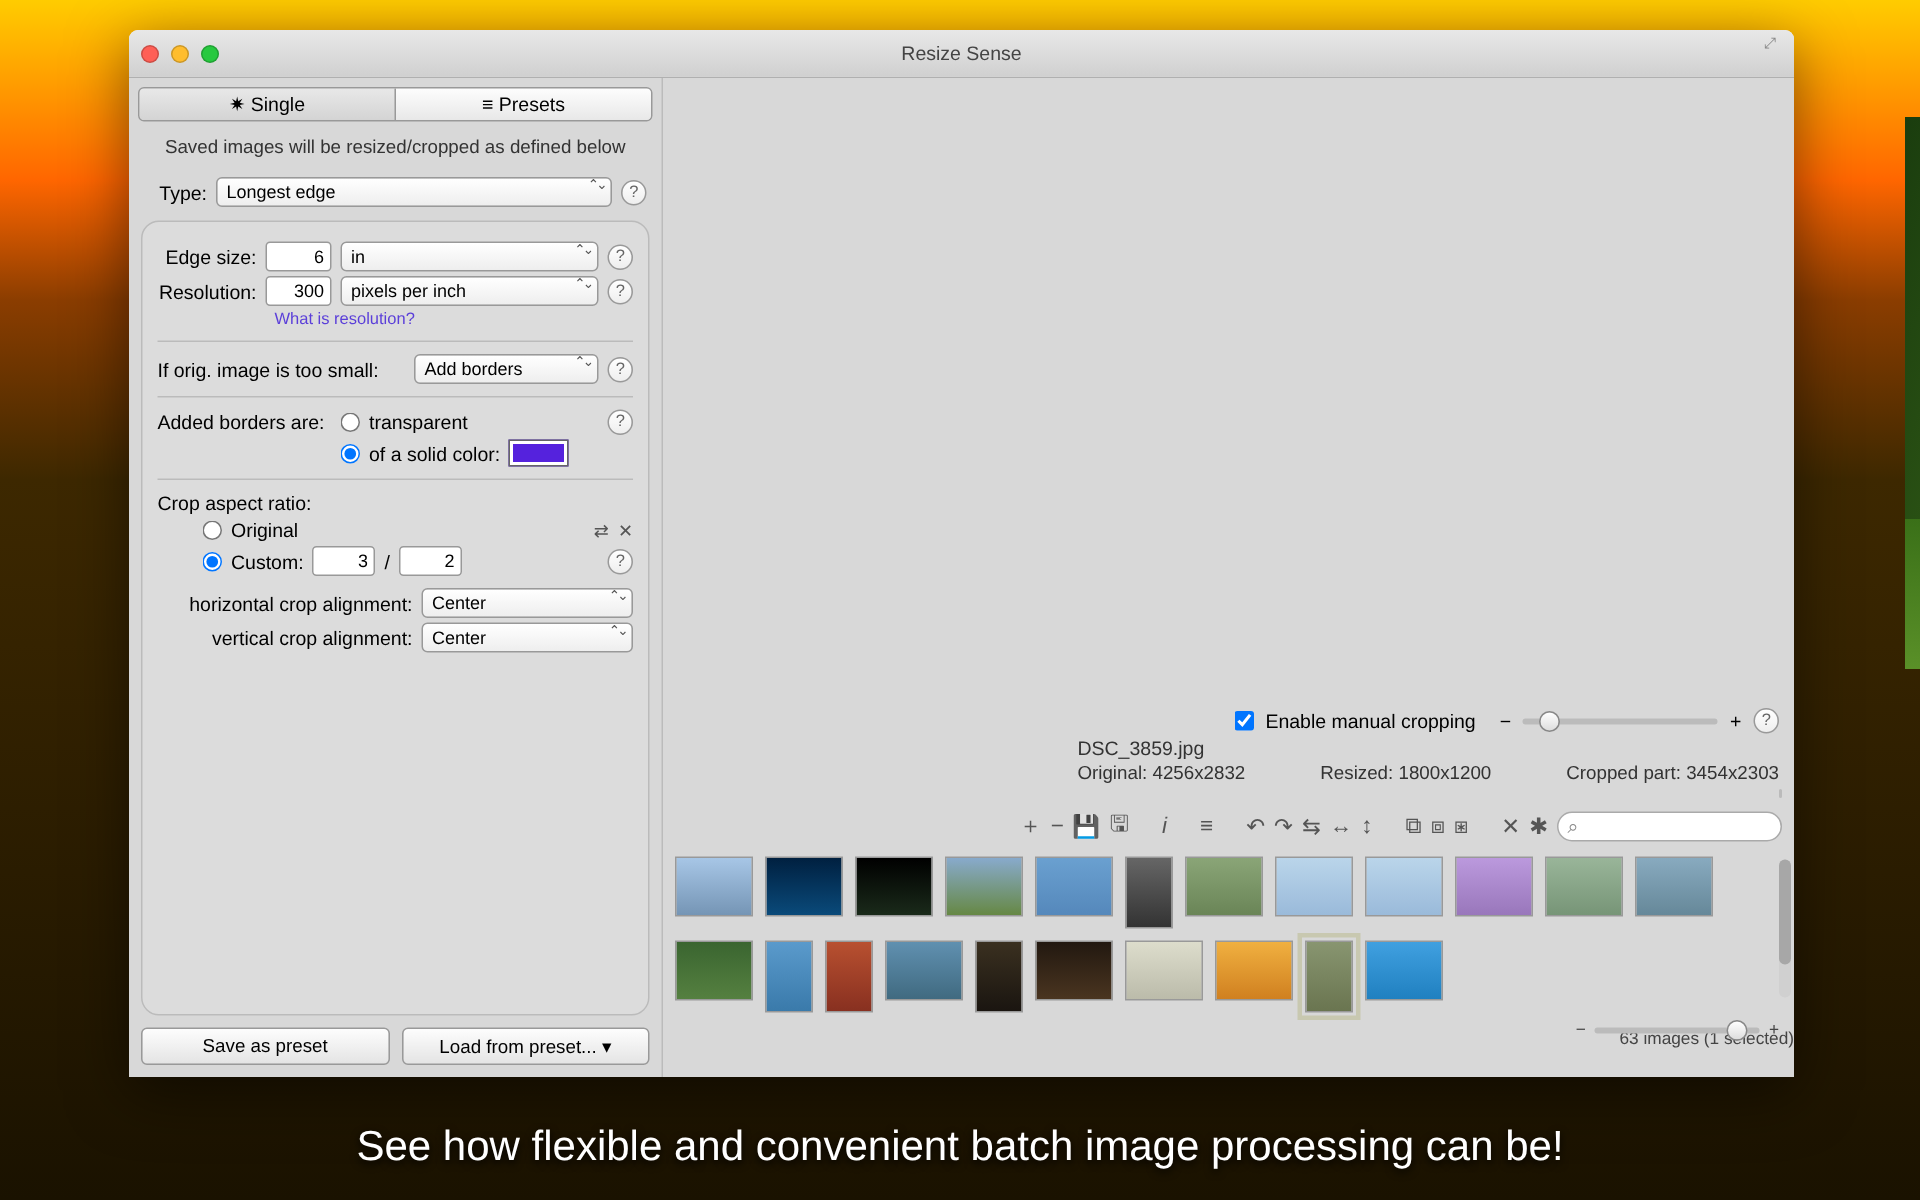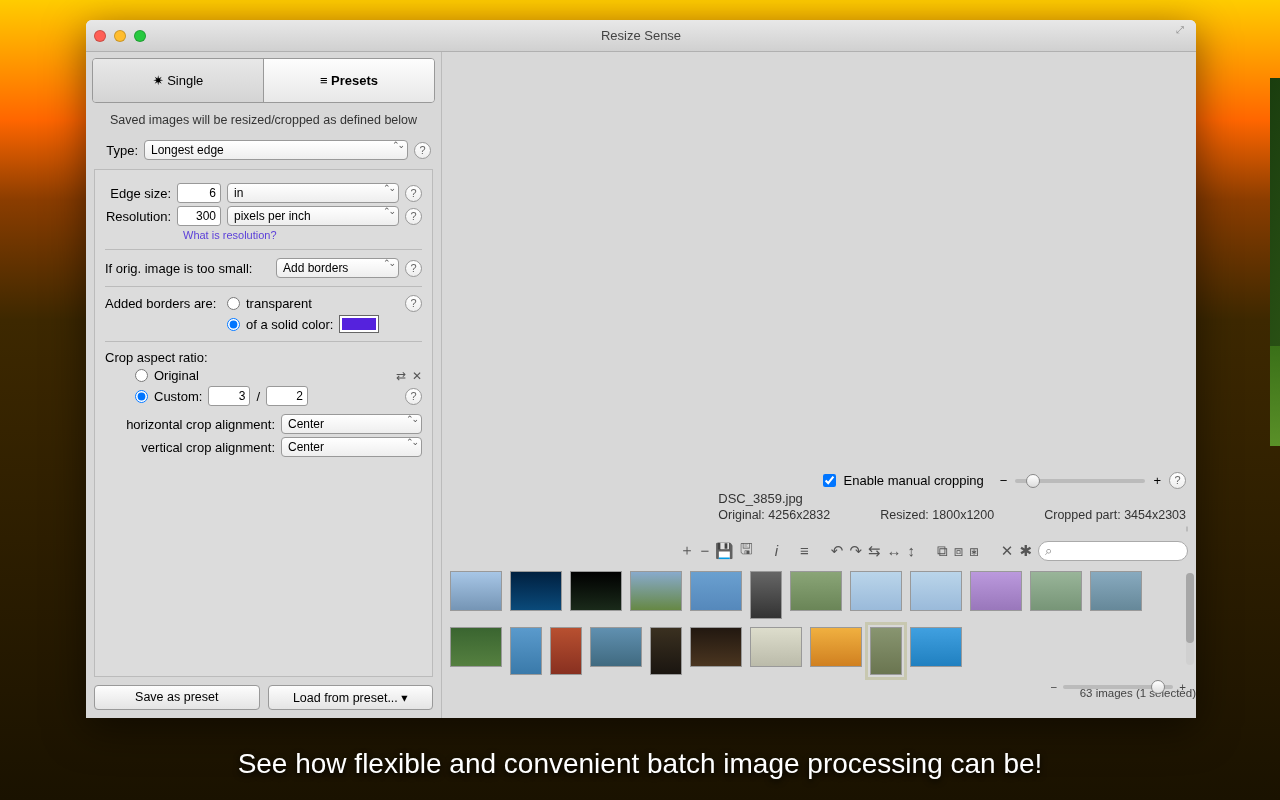--- a/index.html
+++ b/index.html
@@ -23,25 +23,25 @@
 .light { width: 12px; height: 12px; border-radius: 50%; border: 0.5px solid rgba(0,0,0,0.2); }
 .red{background:#ff5f56}.yellow{background:#ffbd2e}.green{background:#27c93f}
 .title { position:absolute; left:0; right:0; text-align:center; font-size:13px; color:#444; pointer-events:none;}
 .fsicon { position:absolute; right:6px; top:4px; width:14px; height:14px; color:#888; font-size:10px; }
 
 .body { flex:1; display:flex; }
 
 
 .sidebar { width: 356px; background:#d8d8d8; border-right:1px solid #bbb; display:flex; flex-direction:column; font-size:13px; }
 .seg { display:flex; margin:6px 6px 4px; border:1px solid #999; border-radius:4px; overflow:hidden; }
-.seg button { flex:1; background:linear-gradient(#fdfdfd,#e8e8e8); border:none; padding:14px 0; font-size:13px; cursor:pointer; }
+.seg button { flex:1; background:linear-gradient(#fdfdfd,#e8e8e8); border:none; padding:3px 0; font-size:13px; cursor:pointer; }
 .seg button.active { background:linear-gradient(#e8e8e8,#d4d4d4); }
-.seg button+button { border-left:1px solid #999;font-weight:bold; }
+.seg button+button { border-left:1px solid #999; }
 .caption { text-align:center; font-size:12.5px; color:#333; padding:6px 4px 10px; }
-.panel { margin:0 8px; border:1px solid #bbb; border-radius:0; background:#dcdcdc; padding:10px 10px 14px; flex:1;}
+.panel { margin:0 8px; border:1px solid #bbb; border-radius:12px; background:#dcdcdc; padding:10px 10px 14px; flex:1;}
 .row { display:flex; align-items:center; gap:6px; margin:3px 0; }
 .row label.lbl { text-align:right; }
 .sel { background:linear-gradient(#fff,#eee); border:1px solid #999; border-radius:4px; padding:2px 18px 2px 6px; position:relative; font-size:12px; cursor:pointer; }
 .sel::after { content:"⌃⌄"; position:absolute; right:4px; top:1px; font-size:9px; color:#555; letter-spacing:-2px; line-height:7px; white-space:pre; }
 .inp { background:#fff; border:1px solid #999; border-radius:3px; padding:2px 4px; font-size:12px; text-align:right; width:44px; }
 .help { width:17px; height:17px; border:1px solid #999; border-radius:50%; text-align:center; font-size:11px; color:#666; line-height:15px; cursor:pointer; background:linear-gradient(#fff,#eee); }
 .hr { border:0; border-top:1px solid #bbb; margin:8px 0; }
 .link { color:#5b3fd9; font-size:11px; cursor:pointer; }
 .radio { width:13px; height:13px; cursor:pointer; }
 .swatch { width:40px; height:18px; border:1px solid #666; box-shadow:inset 0 0 0 2px #fff; cursor:pointer; }

